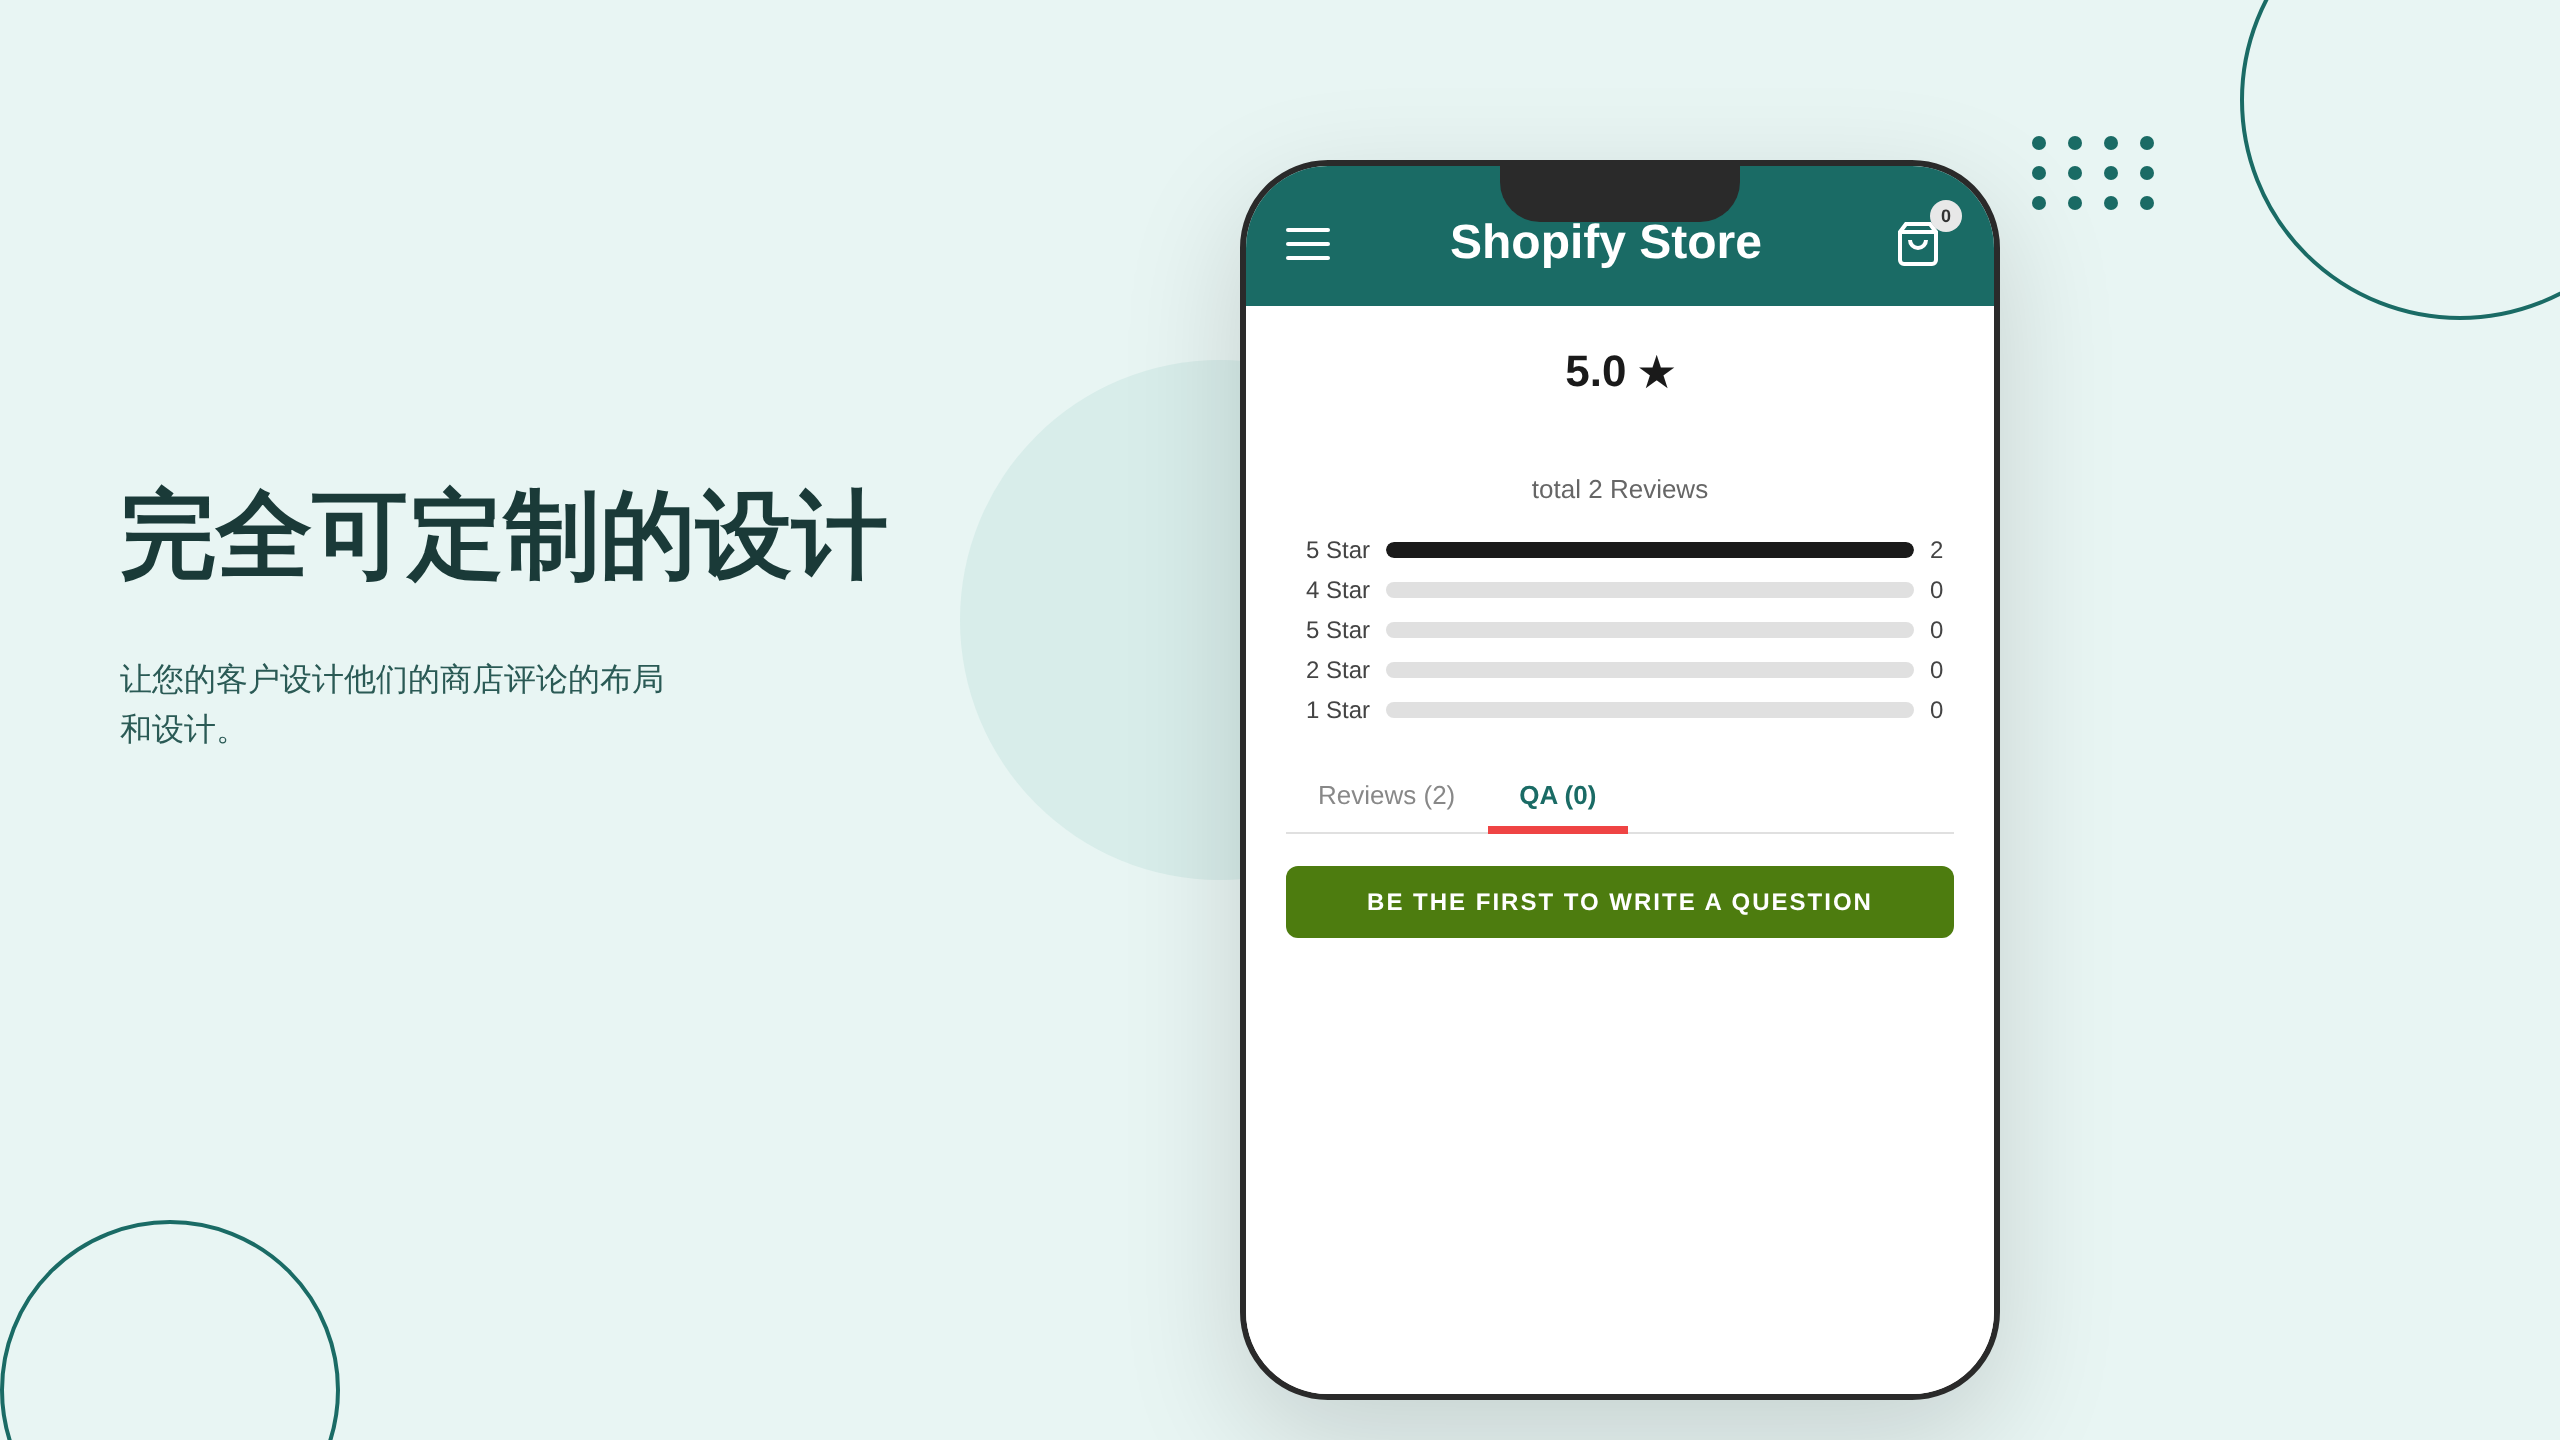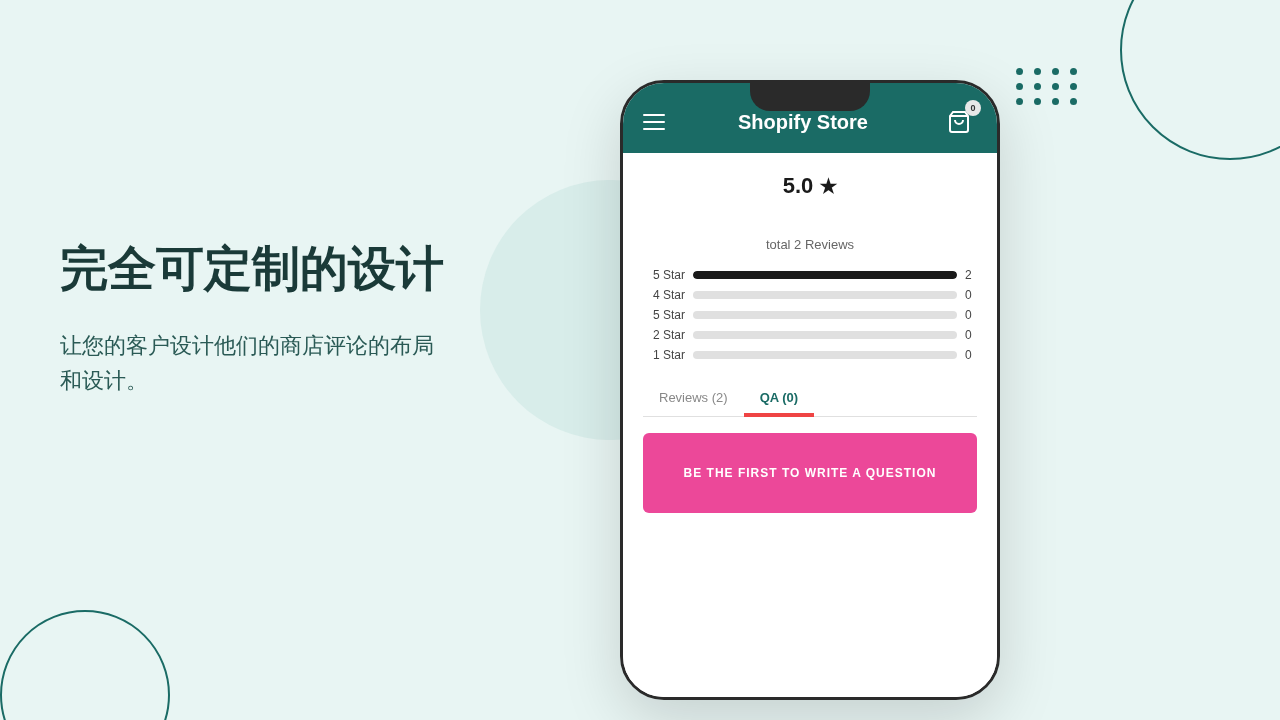--- a/index.html
+++ b/index.html
@@ -72,21 +72,21 @@
 
     .main-title {
       font-size: 48px;
       font-weight: 800;
       color: #1a3a38;
       line-height: 1.2;
       margin-bottom: 30px;
     }
 
     .sub-text {
-      font-size: 22px;
+      font-size: 16px;
       color: #2a5a55;
       line-height: 1.6;
       font-weight: 400;
     }
 
     
     .phone-wrapper {
       position: absolute;
       top: 80px;
       left: 620px;
@@ -139,21 +139,21 @@
     .hamburger-icon span {
       display: block;
       width: 22px;
       height: 2px;
       background: white;
       border-radius: 2px;
     }
 
     .store-title {
       color: white;
-      font-size: 20px;
+      font-size: 24px;
       font-weight: 600;
     }
 
     .cart-icon-wrapper {
       position: relative;
       width: 36px;
       height: 36px;
       display: flex;
       align-items: center;
       justify-content: center;
@@ -271,22 +271,22 @@
     .tab-item.active {
       color: #1a6b65;
       border-bottom: 4px solid #ef4444;
       font-weight: 600;
     }
 
     
     .cta-btn {
       display: block;
       width: 100%;
-      padding: 33px 12px;
-      background: #ec4899;
+      padding: 11px 12px;
+      background: #4d7c0f;
       color: white;
       text-align: center;
       font-size: 12px;
       font-weight: 700;
       letter-spacing: 1px;
       border: none;
       border-radius: 6px;
       cursor: pointer;
       margin-top: 8px;
     }

